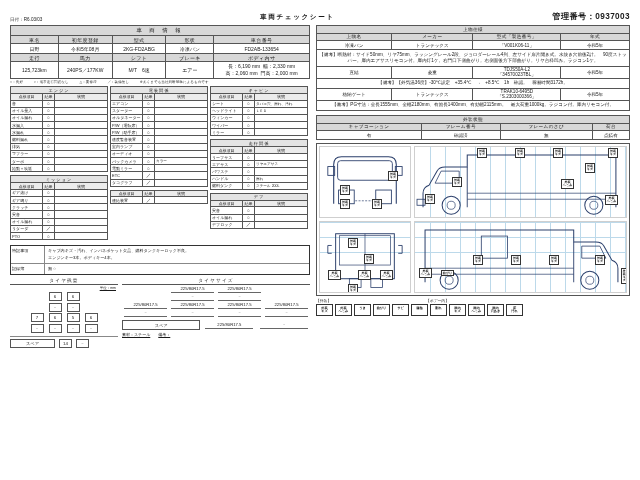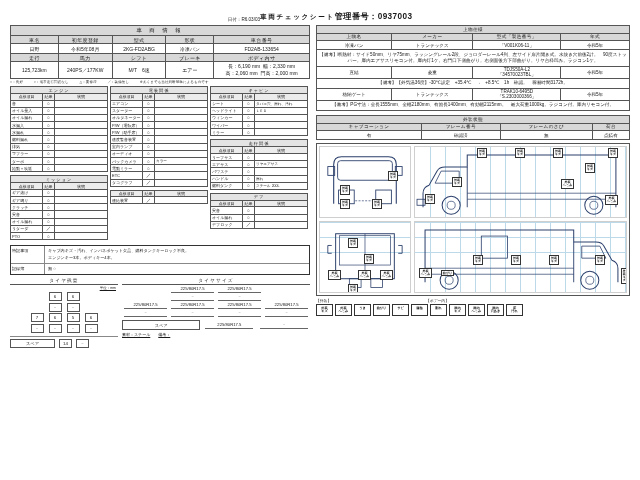--- a/index.html
+++ b/index.html
@@ -12,21 +12,21 @@
     overflow:hidden;
   }
   .page { position:relative; width:640px; height:480px; padding:6px 10px; }
 
   
   table { border-collapse:collapse; width:100%; }
   td, th { border:1px solid #555; padding:0; font-weight:normal; }
   .hdr { background:#d8d8d8; text-align:center; font-size:5.2px; letter-spacing:.4px; }
 
   
-  .topbar { display:flex; align-items:flex-end; justify-content:center; height:16px; }
+  .topbar { display:flex; align-items:flex-end; justify-content:space-between; height:16px; }
   .date { font-size:4.6px; color:#222; }
   .doctitle { font-size:6.6px; letter-spacing:1.6px; font-weight:bold; }
   .mgmtno { font-size:8.2px; font-weight:bold; letter-spacing:.4px; }
 
   
   .body { display:flex; gap:6px; margin-top:3px; }
   .colL { width:300px; }
   .colR { width:314px; }
 
   

